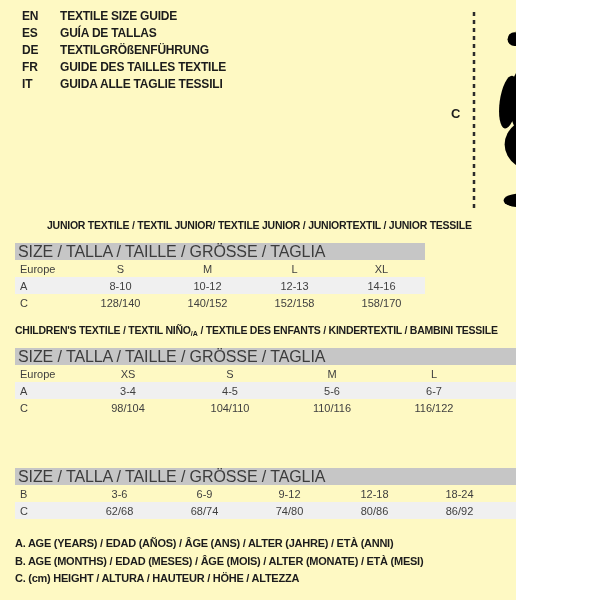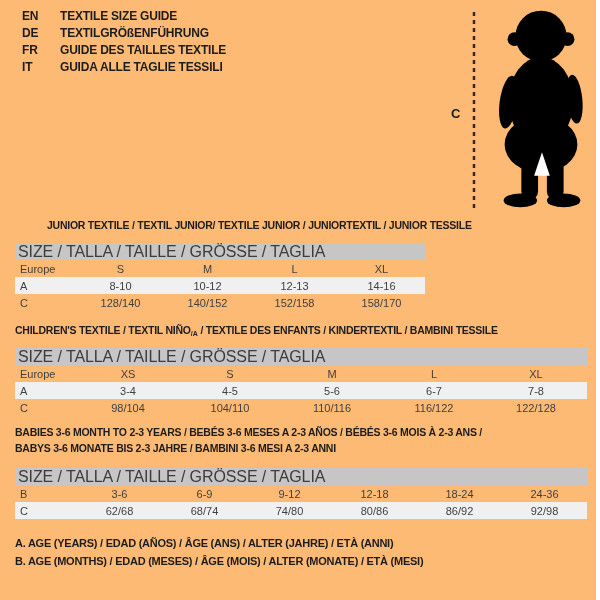--- a/index.html
+++ b/index.html
@@ -3,21 +3,21 @@
 <meta charset="utf-8">
 <style>
   :root{
     --bar:#c6c6c6;
     --alt:#f0f0f0;
     --text:#3f3f3f;
     --title:#1c1c1c;
   }
   html,body{margin:0;padding:0;background:#fff;}
   body{width:600px;height:600px;font-family:"Liberation Sans",sans-serif;}
-  .page{position:relative;width:596px;height:600px;background:#fdba74;overflow:hidden;}
+  .page{position:relative;width:516px;height:600px;background:#fef9c3;overflow:hidden;}
 
   
   .langs{position:absolute;left:22px;top:8px;}
   .lang-row{display:flex;font-weight:bold;font-size:12px;line-height:17px;color:var(--title);letter-spacing:-0.2px;}
   .lang-code{width:38px;flex:0 0 38px;}
 
   
   .figure{position:absolute;left:448px;top:4px;width:152px;height:212px;}
   .dash-line{position:absolute;left:24px;top:8px;}
   .figure-label{position:absolute;left:3px;top:102px;font-weight:bold;font-size:13px;color:var(--title);}
@@ -43,20 +43,24 @@
 </style>
 </head>
 <body>
 
 <div class="page">
 
   <div class="langs">
     <div class="lang-row">
       <span class="lang-code">EN</span>
       <span class="lang-text">TEXTILE SIZE GUIDE</span>
+    </div>
+    <div class="lang-row">
+      <span class="lang-code">ES</span>
+      <span class="lang-text">GUÍA DE TALLAS</span>
     </div>
     <div class="lang-row">
       <span class="lang-code">DE</span>
       <span class="lang-text">TEXTILGRÖßENFÜHRUNG</span>
     </div>
     <div class="lang-row">
       <span class="lang-code">FR</span>
       <span class="lang-text">GUIDE DES TAILLES TEXTILE</span>
     </div>
     <div class="lang-row">
@@ -155,24 +159,20 @@
         <td class="label">C</td>
         <td class="val">98/104</td>
         <td class="val">104/110</td>
         <td class="val">110/116</td>
         <td class="val">116/122</td>
         <td class="val">122/128</td>
       </tr>
     </tbody>
   </table>
 
-  <div class="section-title" style="top:424px;">
-    <div>BABIES 3-6 MONTH TO 2-3 YEARS / BEBÉS 3-6 MESES A 2-3 AÑOS / BÉBÉS 3-6 MOIS À 2-3 ANS /</div>
-    <div>BABYS 3-6 MONATE BIS 2-3 JAHRE / BAMBINI 3-6 MESI A 2-3 ANNI</div>
-  </div>
   <div class="bar" style="top:468px;width:572px;">SIZE / TALLA / TAILLE / GRÖSSE / TAGLIA</div>
   <table class="size-table" style="top:485px;width:572px;">
     <colgroup>
         <col style="width:62px">
         <col style="width:85px">
         <col style="width:85px">
         <col style="width:85px">
         <col style="width:85px">
         <col style="width:85px">
         <col style="width:85px">
@@ -195,15 +195,16 @@
         <td class="val">80/86</td>
         <td class="val">86/92</td>
         <td class="val">92/98</td>
       </tr>
     </tbody>
   </table>
 
   <div class="footnotes">
     <div class="footnote">A. AGE (YEARS) / EDAD (AÑOS) / ÂGE (ANS) / ALTER (JAHRE) / ETÀ (ANNI)</div>
     <div class="footnote">B. AGE (MONTHS) / EDAD (MESES) / ÂGE (MOIS) / ALTER (MONATE) / ETÀ (MESI)</div>
+    <div class="footnote">C. (cm) HEIGHT / ALTURA / HAUTEUR / HÖHE / ALTEZZA</div>
   </div>
 
 </div>
 
 </body></html>

